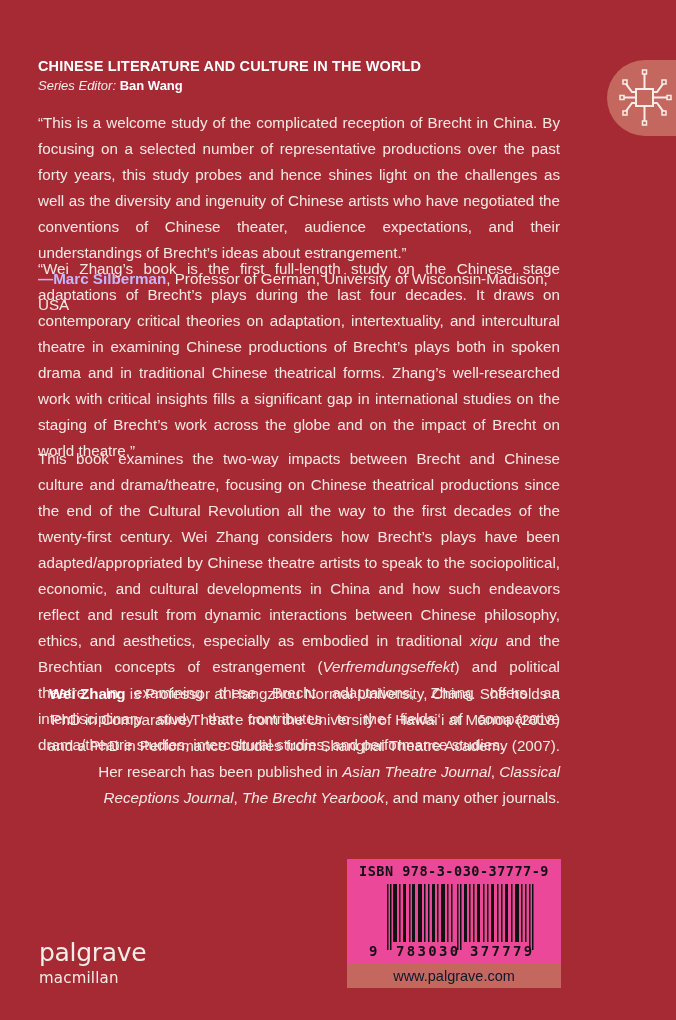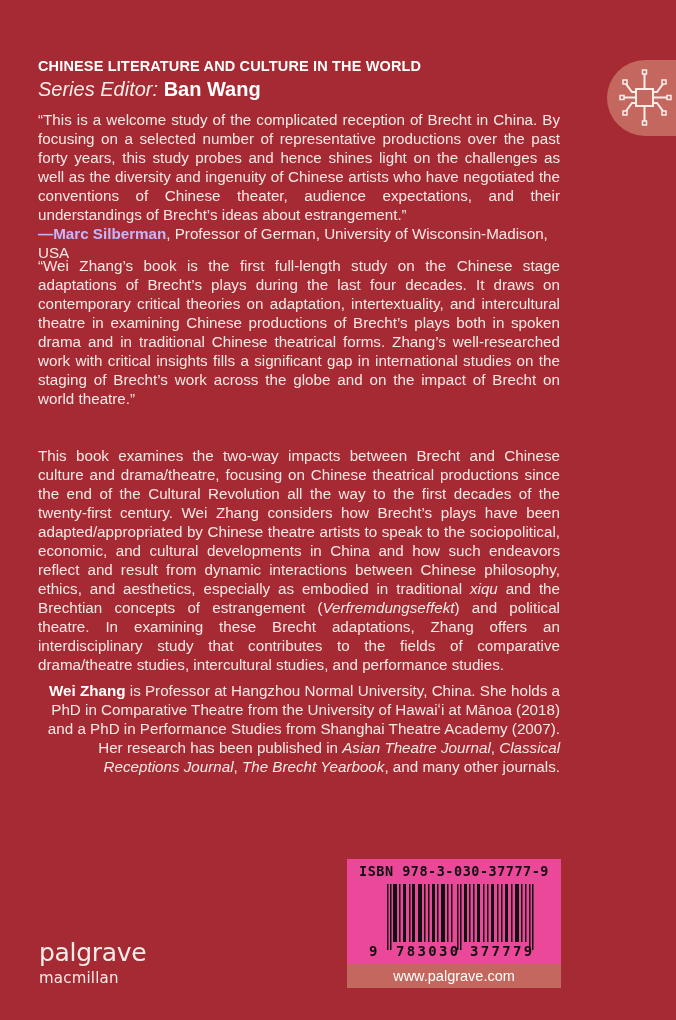--- a/index.html
+++ b/index.html
@@ -12,34 +12,34 @@
   }
   .page { position: absolute; left: 0; top: 16px; width: 676px; height: 1020px; }
 
   .series-title {
     position: absolute; left: 38px; top: 42px;
     font-weight: bold; font-size: 14.5px; letter-spacing: 0.15px;
     color: #ffffff;
   }
   .series-editor {
     position: absolute; left: 38px; top: 62px;
-    font-size: 20px; color: #f6ece8;
+    font-size: 13px; color: #f6ece8;
   }
   .series-editor .label { font-style: italic; }
   .series-editor .name { font-weight: bold; color: #fff; }
 
   .logo-tab {
     position: absolute; left: 607px; top: 44px; width: 80px; height: 76px;
     background: #c4675f; border-radius: 38px 0 0 38px;
   }
   .logo-tab svg { position: absolute; left: 7px; top: 8px; }
 
   .block {
     position: absolute; left: 38px; width: 522px;
-    font-size: 15.2px; line-height: 19px; text-align: justify;
+    font-size: 15.2px; line-height: 26px; text-align: justify;
     color: #f4e8e4;
   }
   .block p { margin: 0; }
   .attrib { text-align: left; }
   .attrib b { color: #c4b5fd; }
 
   #quote1 { top: 72px; top: 94px; }
   #quote2 { top: 240px; }
   #desc { top: 430px; }
   #bio { top: 665px; }
@@ -60,21 +60,21 @@
     position: absolute; left: 0; top: 84px; width: 214px; height: 18px;
     font-family: "DejaVu Sans Mono", "Liberation Mono", monospace;
     font-size: 14px; color: #111; font-weight: bold;
   }
   .barcode-digits .d-first { position: absolute; left: 22px; top: 0; }
   .barcode-digits .d-left { position: absolute; left: 49px; top: 0; letter-spacing: 2.3px; }
   .barcode-digits .d-right { position: absolute; left: 123px; top: 0; letter-spacing: 2.3px; }
 
   .url-bar {
     position: absolute; left: 347px; top: 948px; width: 214px; height: 24px;
-    background: #c4675f; color: #ffffff; text-align: center;
+    background: #c4675f; color: #0f172a; text-align: center;
     font-size: 14.5px; line-height: 24px;
   }
 
   .publisher {
     position: absolute; left: 39px; top: 924px; color: #f6ece8;
     font-family: "DejaVu Sans", sans-serif;
   }
   .publisher .l1 { font-size: 25px; line-height: 26px; letter-spacing: -0.3px; text-align: right; }
   .publisher .l2 { font-size: 15px; line-height: 24px; letter-spacing: 0.2px; }
 </style>

